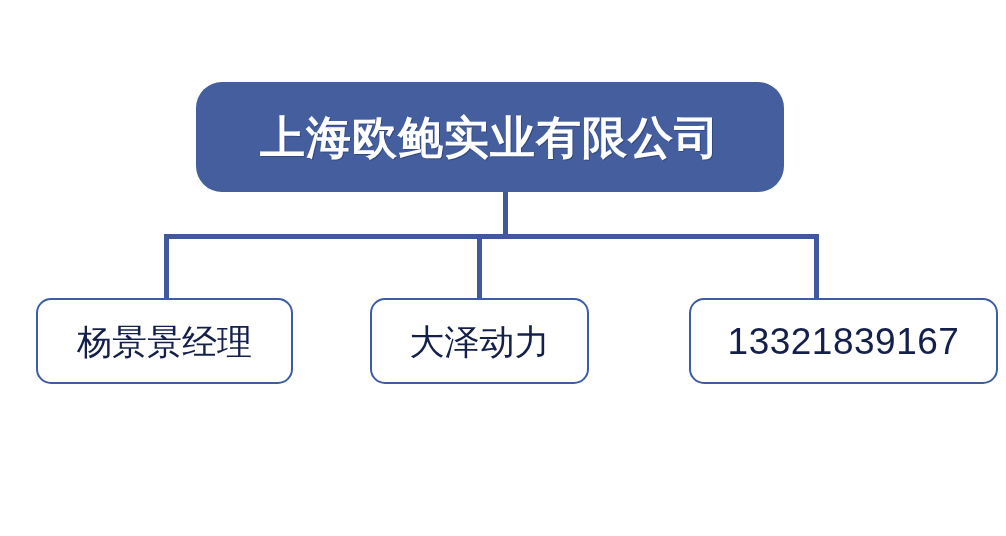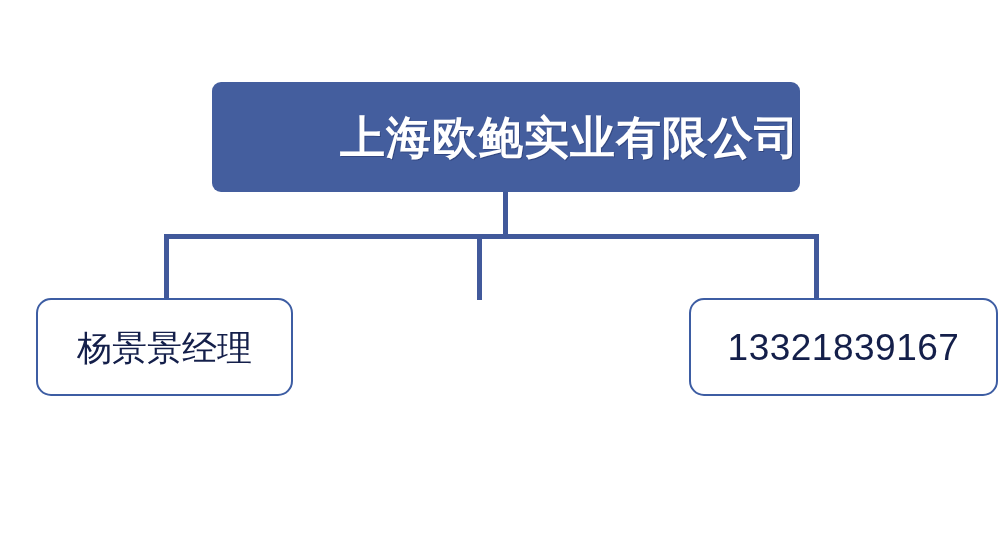--- a/index.html
+++ b/index.html
@@ -21,46 +21,46 @@
 
   
   .conn {
     position: absolute;
     background: #41599b;
   }
 
   
   .root-node {
     position: absolute;
-    left: 212px;
+    left: 196px;
     top: 82px;
     width: 588px;
     height: 110px;
     background: #445e9e;
-    border-radius: 9px;
+    border-radius: 26px;
     display: flex;
     align-items: center;
-    justify-content: flex-end;
+    justify-content: center;
     box-sizing: border-box;
   }
   .root-label {
     color: #ffffff;
     font-size: 45px;
     font-weight: bold;
     letter-spacing: 1px;
     line-height: 1;
     white-space: nowrap;
     text-shadow: 1px 1px 0 rgba(30,45,90,0.45);
   }
 
   
   .child-node {
     position: absolute;
     top: 298px;
-    height: 98px;
+    height: 86px;
     background: #ffffff;
     border: 2px solid #3d5da3;
     border-radius: 15px;
     display: flex;
     align-items: center;
     justify-content: center;
     box-sizing: border-box;
   }
   .child-label {
     color: #141f4a;
@@ -95,18 +95,21 @@
   <div class="conn" id="conn-drop-2" style="left:814px; top:234px; width:5px; height:66px;"></div>
 
   <div class="root-node">
     <span class="root-label">上海欧鲍实业有限公司</span>
   </div>
 
   <div class="child-node" id="child-0">
     <span class="child-label">杨景景经理</span>
   </div>
 
+  <div class="child-node" id="child-1">
+    <span class="child-label">大泽动力</span>
+  </div>
 
   <div class="child-node" id="child-2">
     <span class="child-label numeric">13321839167</span>
   </div>
 
 </div>
 
 </body></html>

